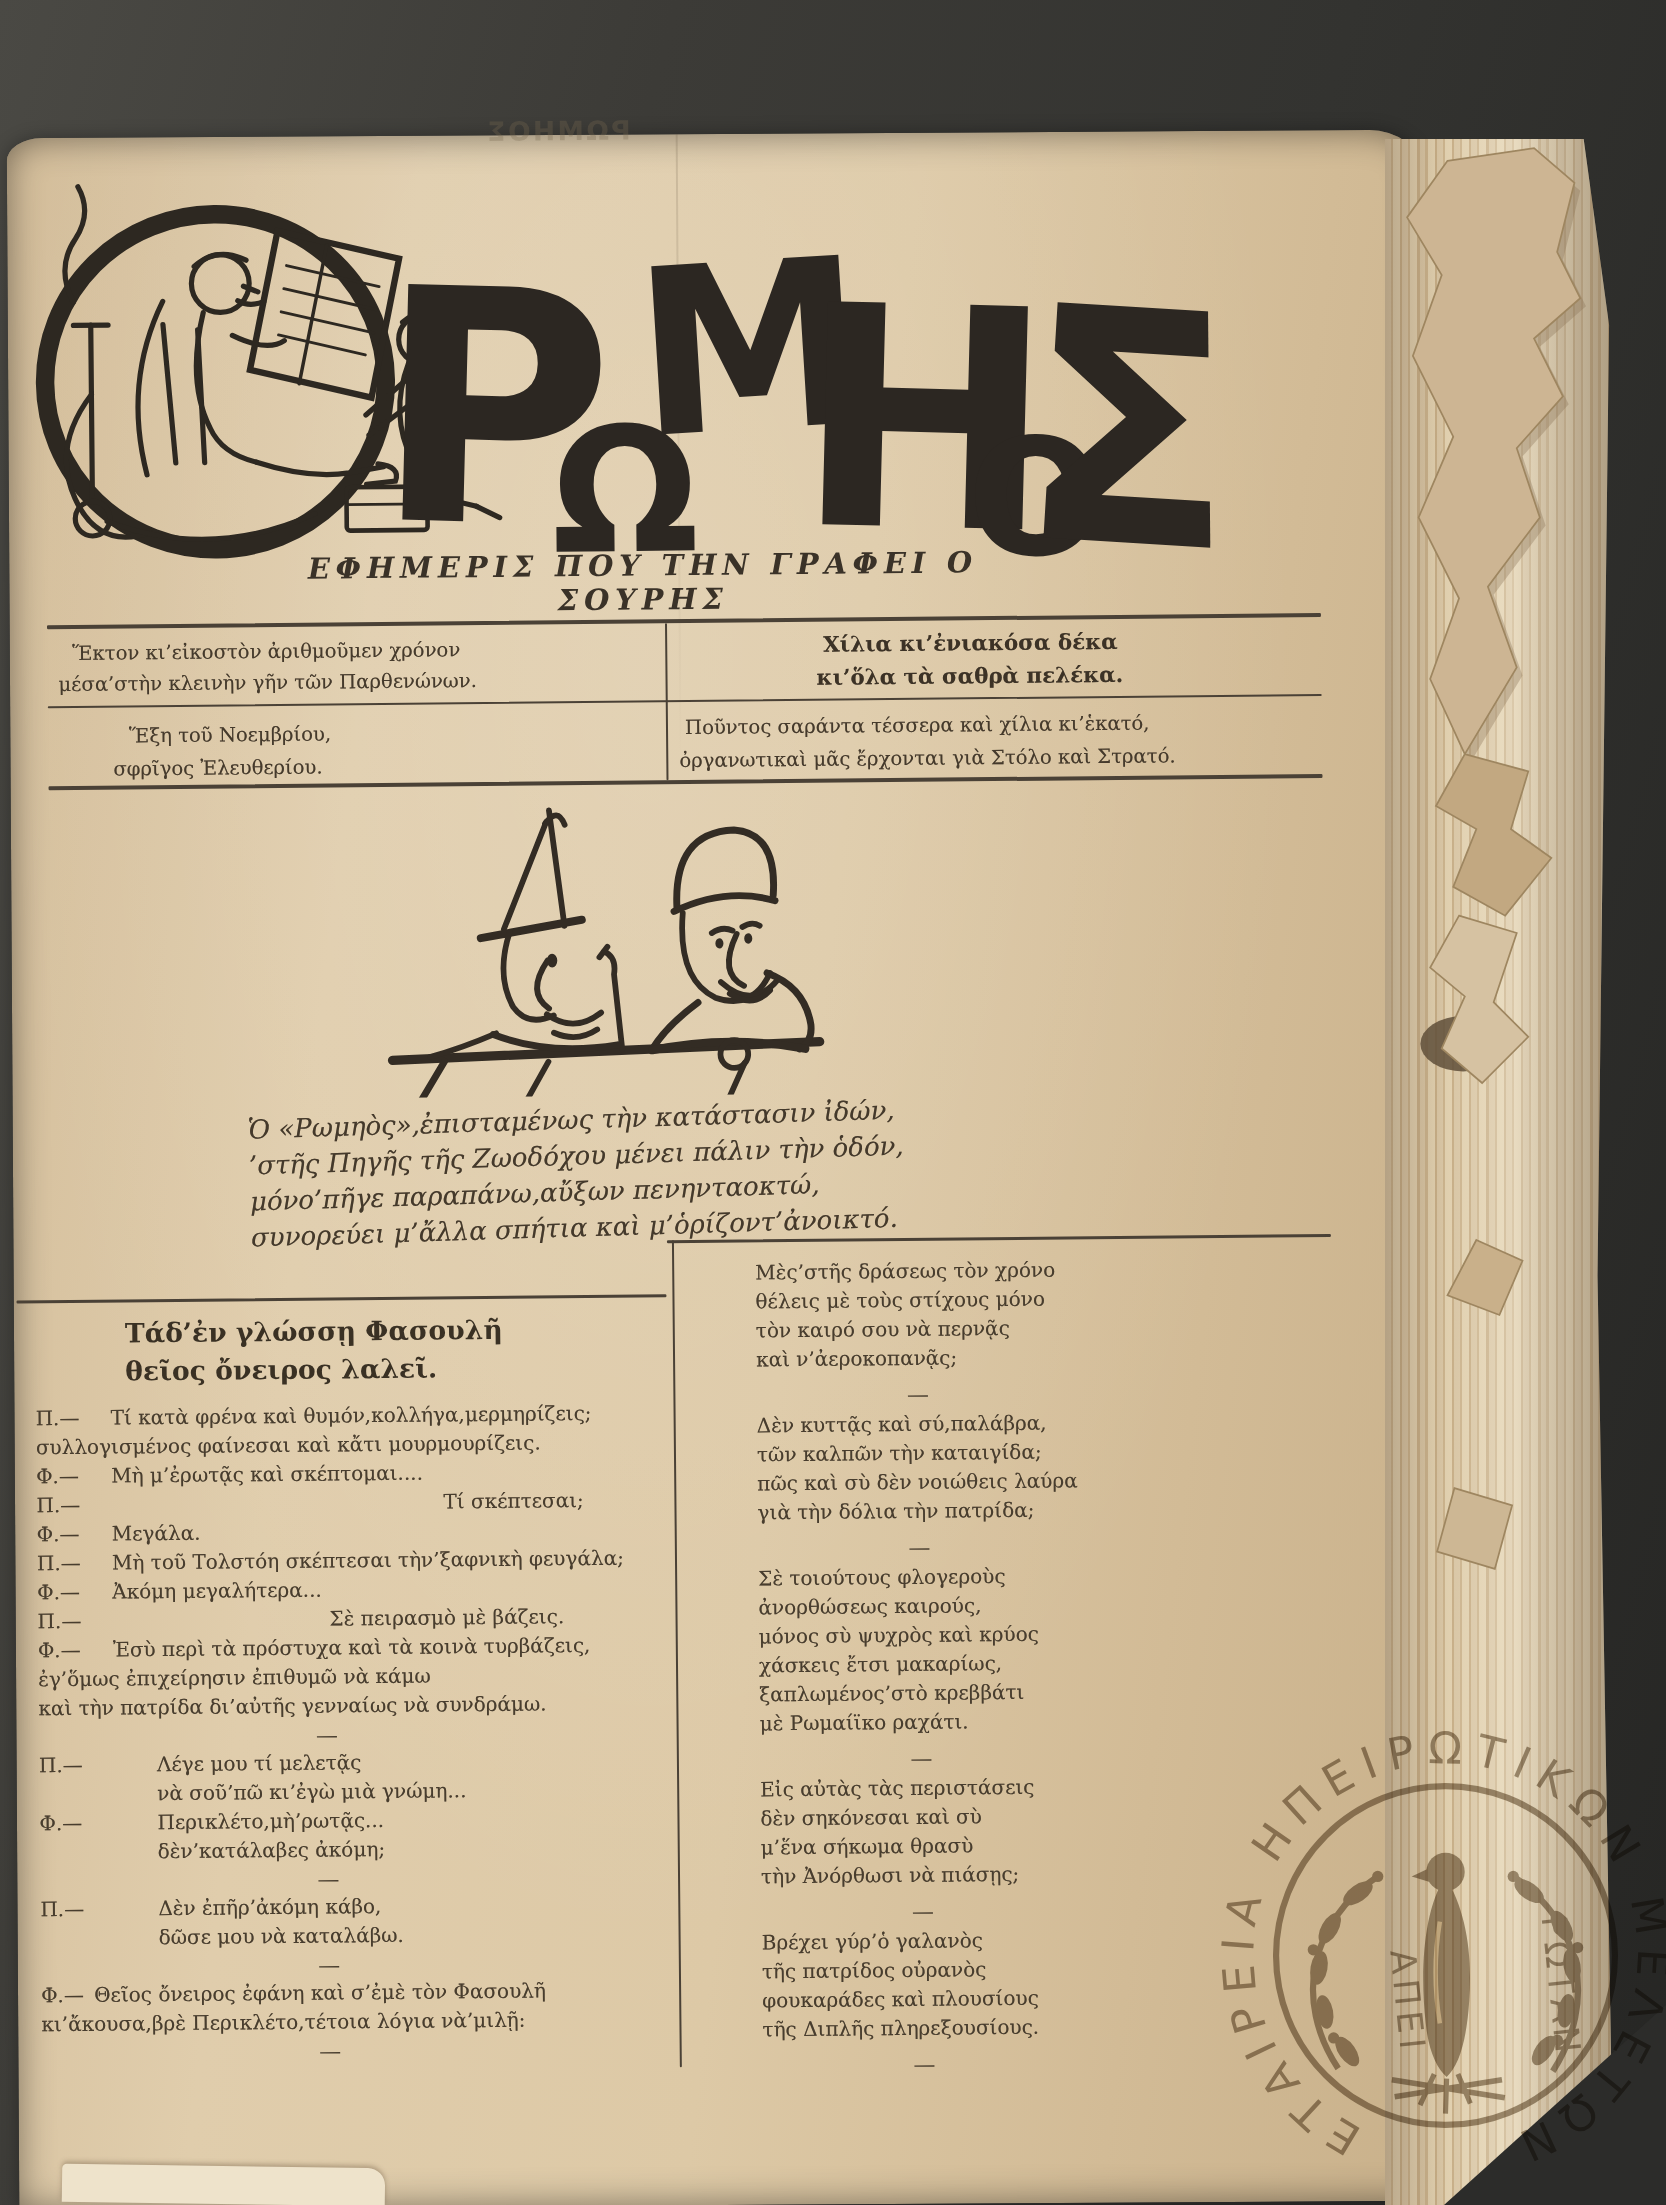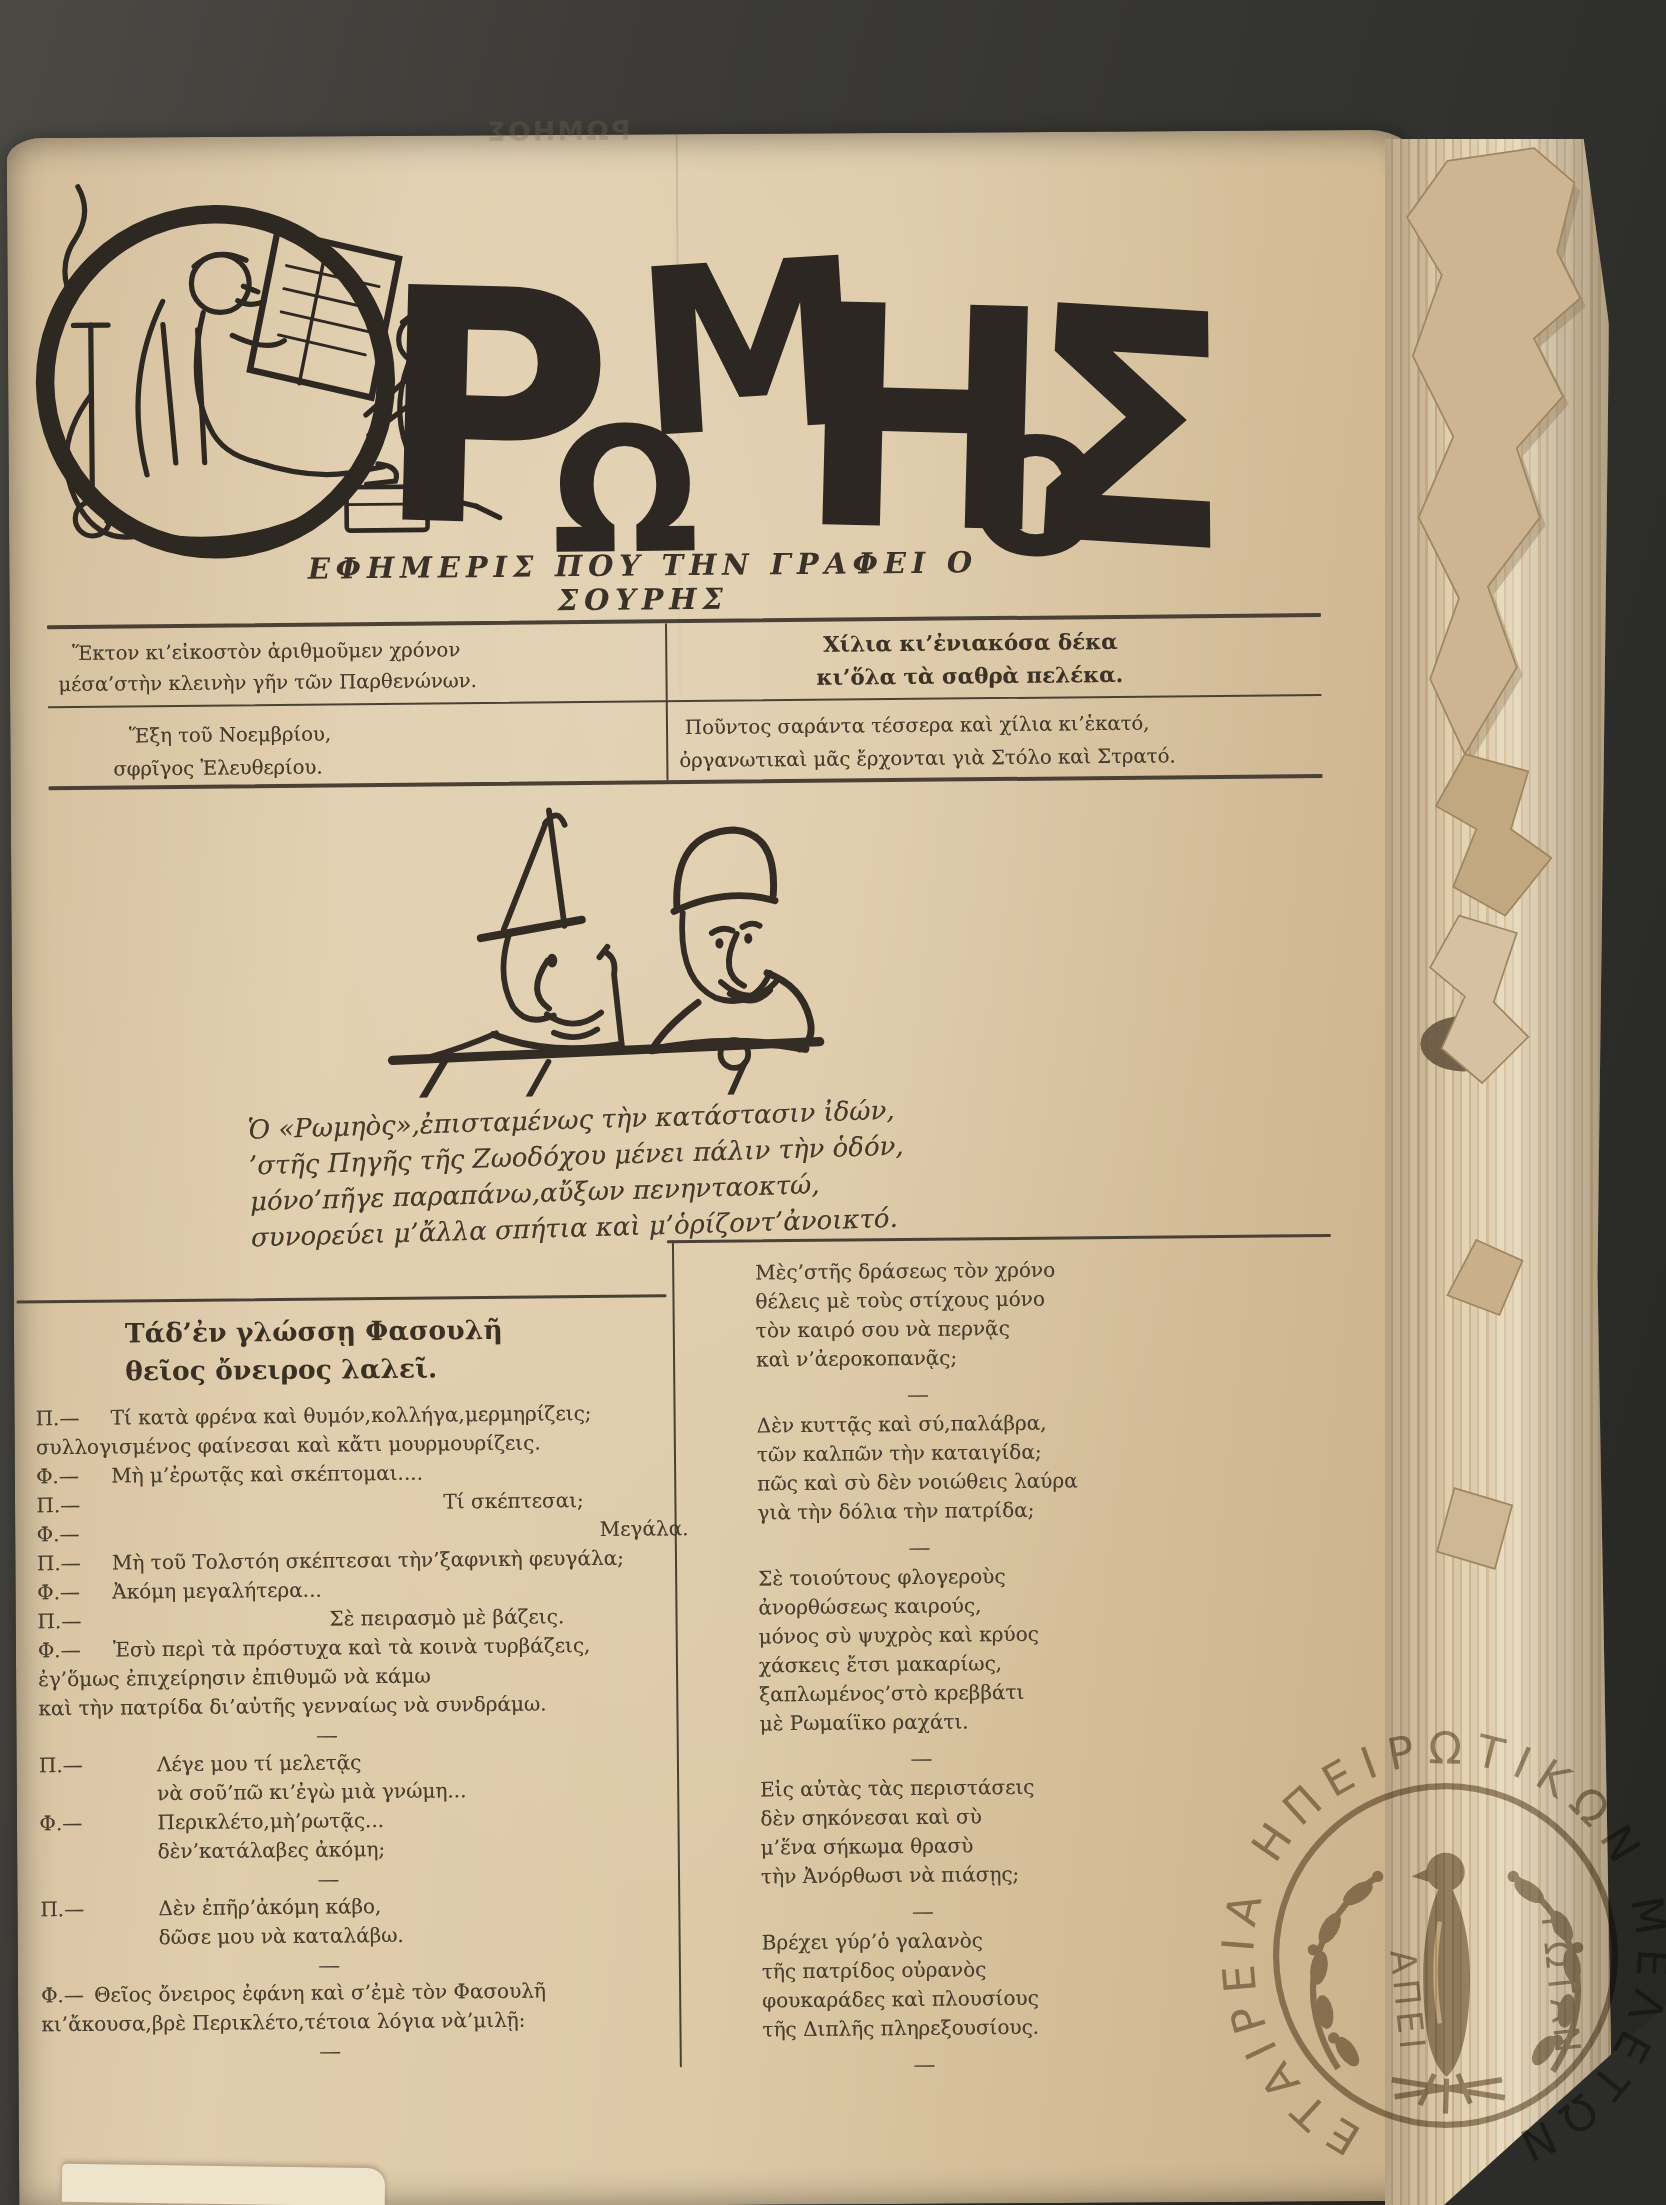--- a/index.html
+++ b/index.html
@@ -43,21 +43,21 @@
   
   #epigram{position:absolute;left:248px;top:1099px;width:797px;font-style:italic;
         font-size:26px;line-height:36px;color:#44392b;transform:rotate(-1.2deg);}
   
   #left-col-title{position:absolute;left:122px;top:1309px;font-weight:bold;font-size:26.6px;line-height:38px;color:#3a3124;}
   #left-col{position:absolute;left:32px;top:1400px;width:630px;font-size:20px;color:#483d2e;}
   #right-col{position:absolute;left:753px;top:1261px;width:543px;font-size:20px;color:#483d2e;}
   .ln{height:29px;white-space:nowrap;}
   .rl{height:29px;white-space:nowrap;}
   .sp{display:inline-block;width:75px;}
-  .push1{margin-left:332px;} .push2{margin-left:488px;} .push3{margin-left:217px;}
+  .push1{margin-left:332px;} .push2{} .push3{margin-left:217px;}
   .ind-s{margin-left:43px;} .ind-t{margin-left:118px;}
   .lsep{height:28px;width:578px;text-align:center;font-size:22px;letter-spacing:1.2px;}
   .rsep{height:37px;width:323px;text-align:center;font-size:22px;line-height:40px;}
   .inkline{text-shadow:0 0 0.6px rgba(70,60,45,.45);}
   
   #stamp{position:absolute;left:1197px;top:1707px;mix-blend-mode:multiply;opacity:.68;}
   svg text{font-family:"DejaVu Sans",sans-serif;}
 </style>
 </head>
 <body>

